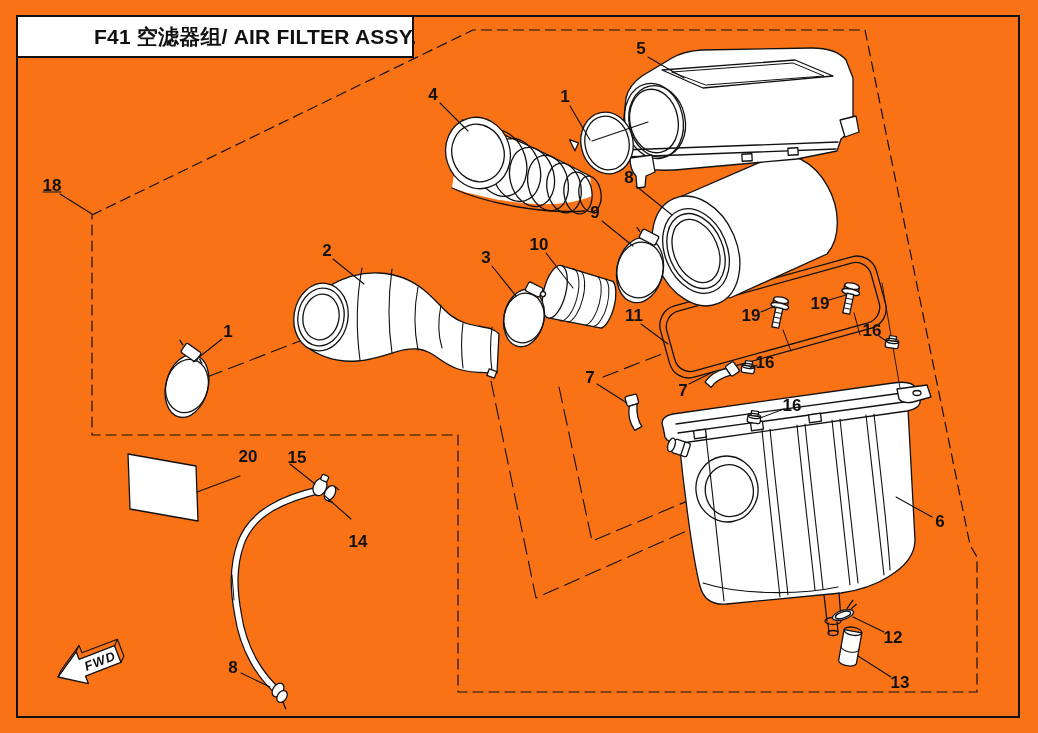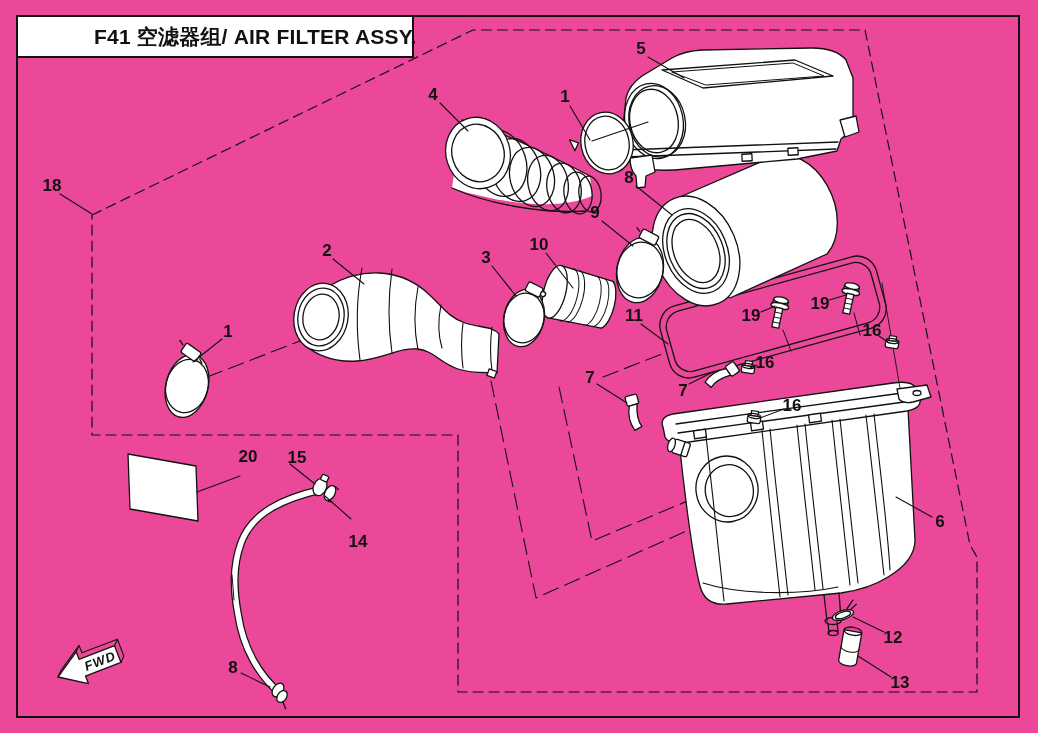--- a/index.html
+++ b/index.html
@@ -1,16 +1,16 @@
 <!DOCTYPE html>
 <html><head>
 <meta charset="utf-8">
 <style>
   html,body{margin:0;padding:0;background:#fff;}
-  .page{position:relative;width:1038px;height:733px;background:#ec4899;overflow:hidden;
+  .page{position:relative;width:1038px;height:733px;background:#f97316;overflow:hidden;
         font-family:"Liberation Sans",sans-serif;}
   .page-border{position:absolute;left:16px;top:15px;width:1004px;height:703px;
         border:2px solid #111;box-sizing:border-box;}
   .title-box{position:absolute;left:16px;top:15px;width:398px;height:43px;
         border:2px solid #111;box-sizing:border-box;display:flex;align-items:center;
         padding-left:76px;background:#fff;}
   .title-box span{font-size:21px;font-weight:bold;color:#111;white-space:nowrap;
         letter-spacing:0.2px;}
   svg.art{position:absolute;left:0;top:0;}
   .callout{position:absolute;transform:translate(-50%,-50%);font-size:17px;font-weight:bold;
@@ -305,21 +305,21 @@
     </g>
   </svg>
 
   <div class="title-box">
     <span>F41 空滤器组/ AIR FILTER ASSY.</span>
   </div>
 
   <div class="fwd-label">FWD</div>
 
   <div id="callout-layer">
-      <div class="callout" style="left: 52px; top: 185px;">18</div>
+      <div class="callout" style="left: 52px; top: 185px; text-decoration: underline;">18</div>
       <div class="callout" style="left: 433px; top: 94px;">4</div>
       <div class="callout" style="left: 565px; top: 96px;">1</div>
       <div class="callout" style="left: 641px; top: 48px;">5</div>
       <div class="callout" style="left: 629px; top: 177px;">8</div>
       <div class="callout" style="left: 595px; top: 212px;">9</div>
       <div class="callout" style="left: 539px; top: 244px;">10</div>
       <div class="callout" style="left: 486px; top: 257px;">3</div>
       <div class="callout" style="left: 327px; top: 250px;">2</div>
       <div class="callout" style="left: 228px; top: 331px;">1</div>
       <div class="callout" style="left: 634px; top: 315px;">11</div>

